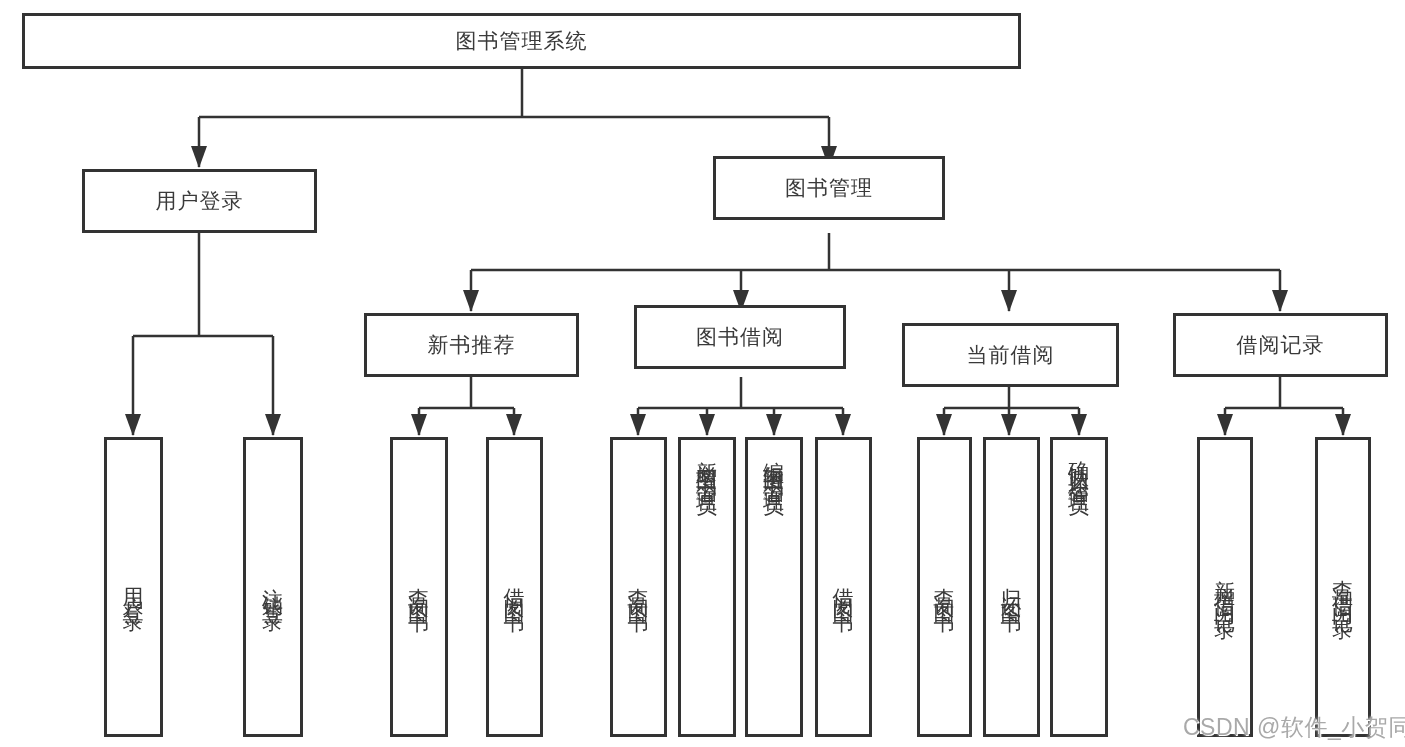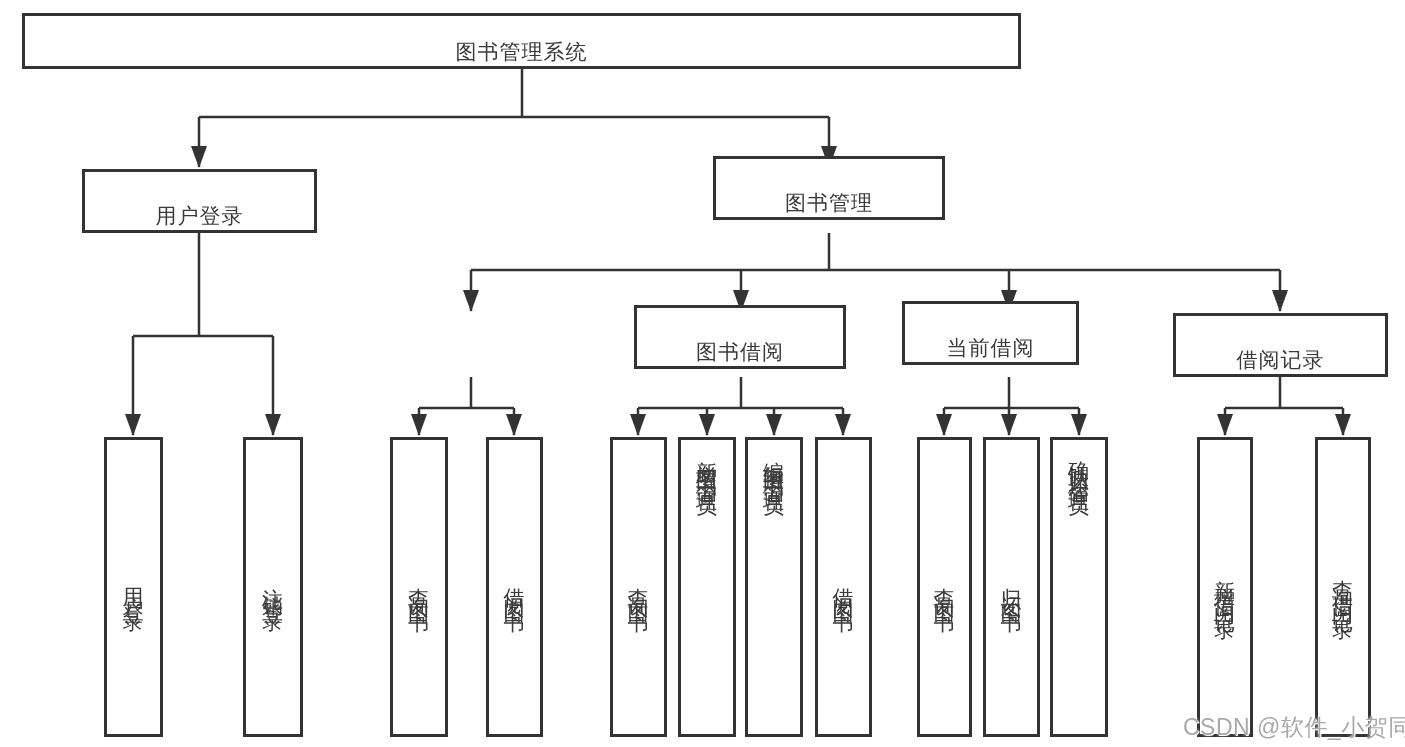--- a/index.html
+++ b/index.html
@@ -28,21 +28,21 @@
   }
   .arrow {
     marker-end: url(#arrowhead);
   }
   .box {
     position: absolute;
     box-sizing: border-box;
     border: 3px solid #333333;
     background: #ffffff;
     display: flex;
-    align-items: flex-end;
+    align-items: center;
     justify-content: center;
     z-index: 2;
     color: #3a3a3a;
   }
   .box.h .lbl {
     font-size: 21px;
     letter-spacing: 1px;
     white-space: nowrap;
   }
   .box.v {
@@ -126,24 +126,27 @@
     <span class="lbl">图书管理系统</span>
   </div>
 
   <div class="box h" style="left:82px;top:169px;width:235px;height:64px">
     <span class="lbl">用户登录</span>
   </div>
   <div class="box h" style="left:713px;top:156px;width:232px;height:64px">
     <span class="lbl">图书管理</span>
   </div>
 
+  <div class="box h" style="left:364px;top:313px;width:215px;height:64px">
+    <span class="lbl">新书推荐</span>
+  </div>
   <div class="box h" style="left:634px;top:305px;width:212px;height:64px">
     <span class="lbl">图书借阅</span>
   </div>
-  <div class="box h" style="left:902px;top:301px;width:177px;height:64px">
+  <div class="box h" style="left:902px;top:323px;width:217px;height:64px">
     <span class="lbl">当前借阅</span>
   </div>
   <div class="box h" style="left:1173px;top:313px;width:215px;height:64px">
     <span class="lbl">借阅记录</span>
   </div>
 
   <div class="box v" style="left:104px;top:437px;width:59px;height:300px">
     <span class="vlabel">用户登录</span>
   </div>
   <div class="box v" style="left:243px;top:437px;width:60px;height:300px">

